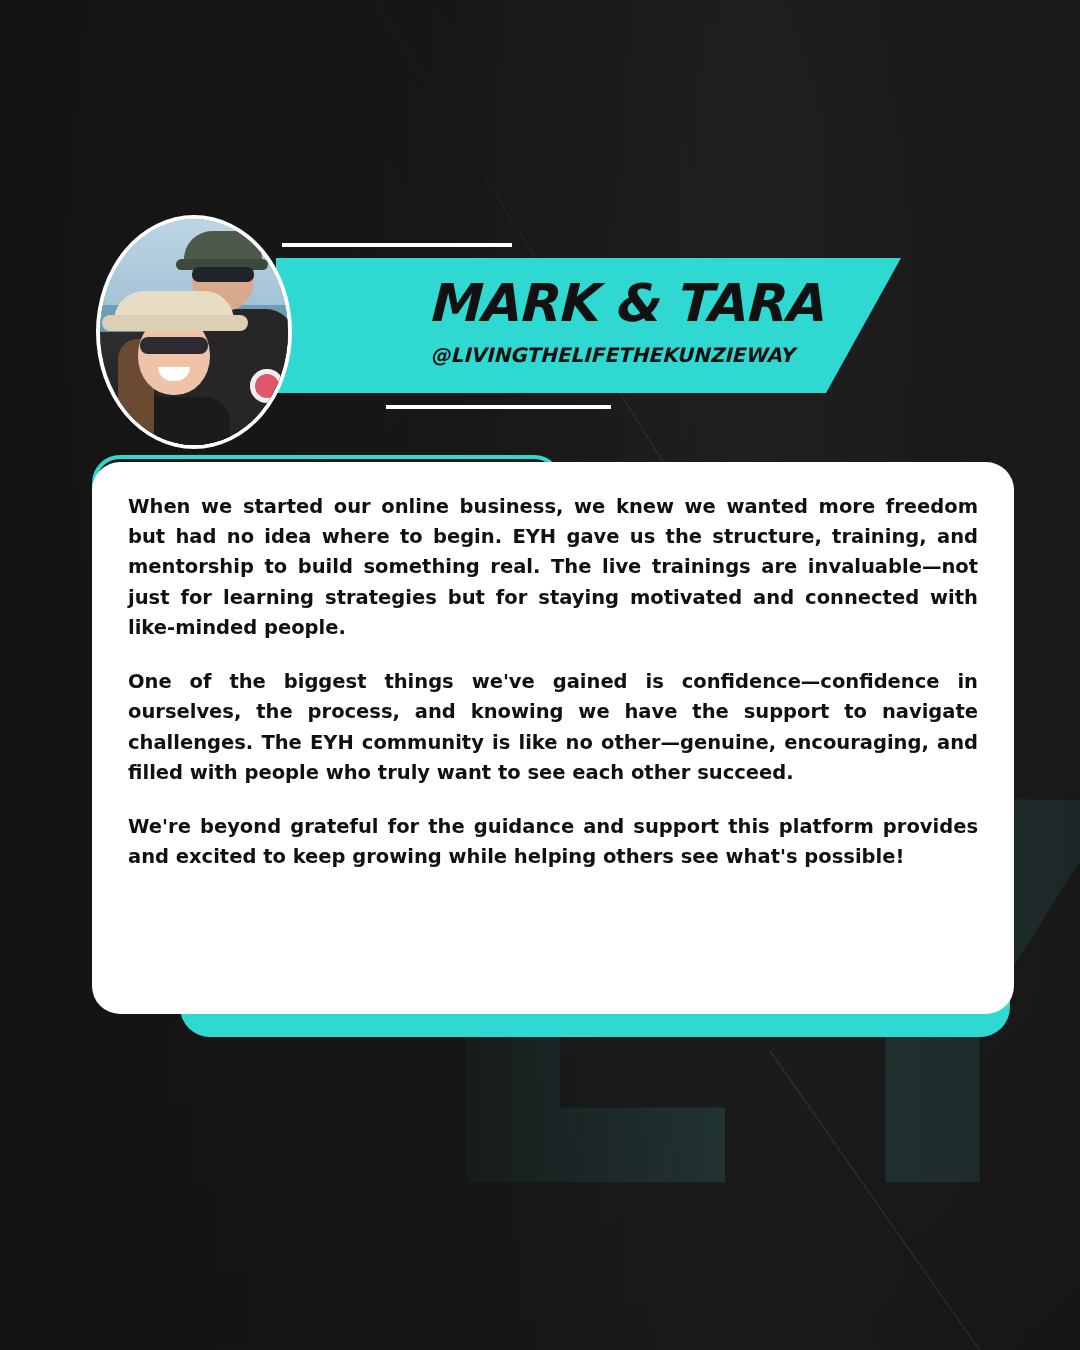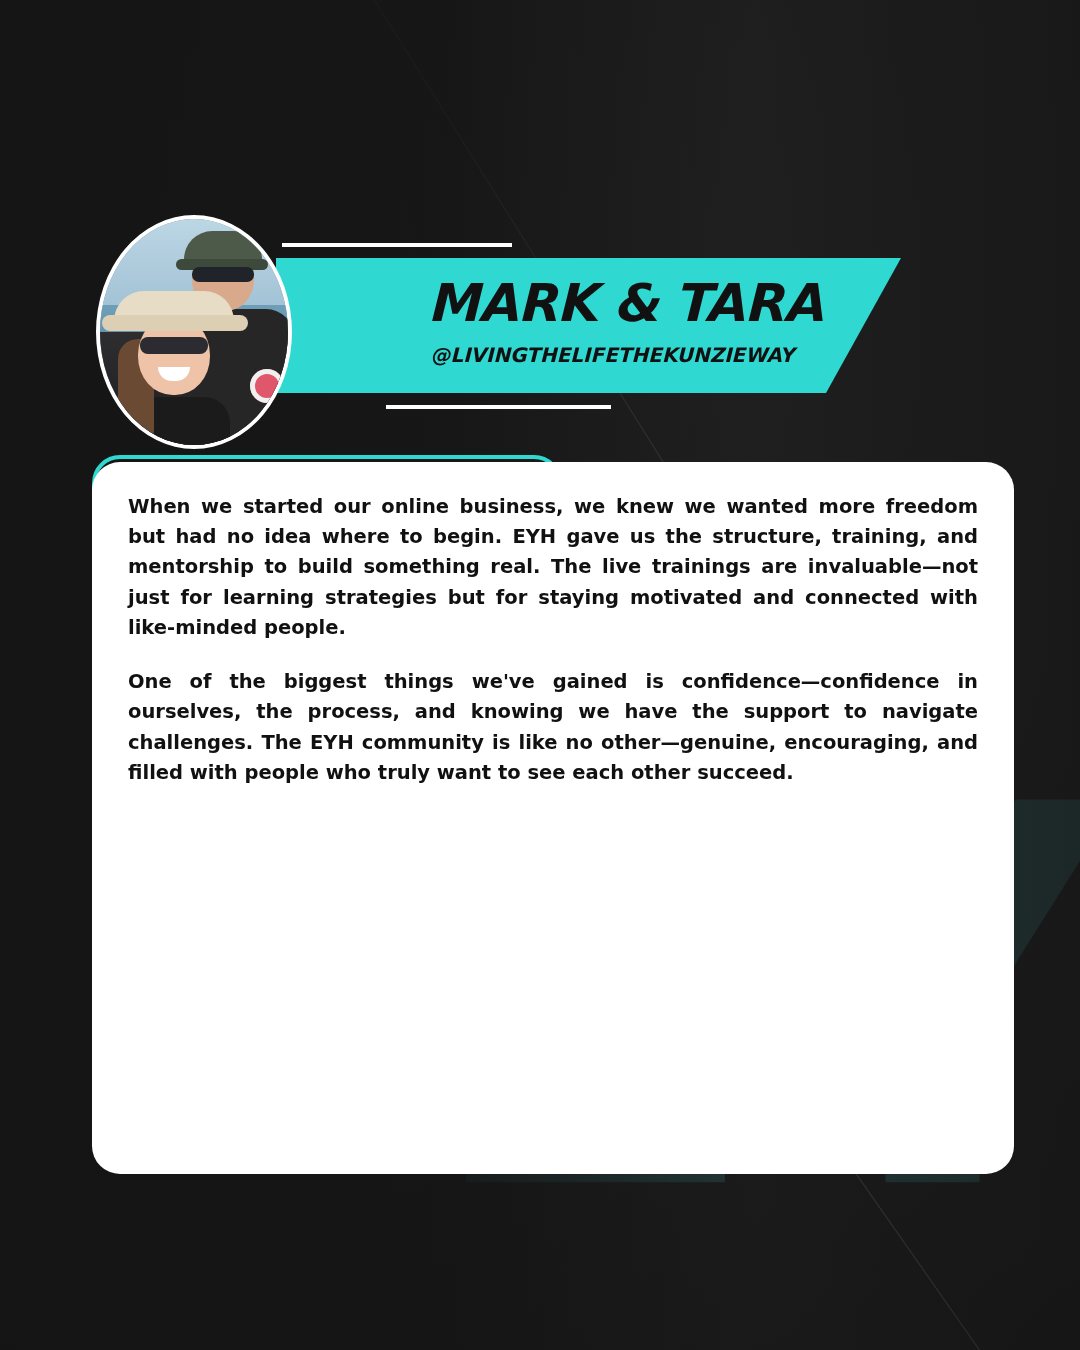--- a/index.html
+++ b/index.html
@@ -214,21 +214,21 @@
     height: 80px;
     border: 4px solid #2fd9d2;
     border-radius: 28px;
     box-sizing: border-box;
   }
   .card {
     position: absolute;
     left: 92px;
     top: 462px;
     width: 922px;
-    height: 712px;
+    height: 552px;
     background: #ffffff;
     border-radius: 28px;
     box-sizing: border-box;
     padding: 30px 36px 26px 36px;
   }
   .card p {
     margin: 0 0 24px 0;
     color: #111111;
     font-family: "DejaVu Sans", sans-serif;
     font-weight: 700;
@@ -280,15 +280,16 @@
     <div class="name-text">MARK &amp; TARA</div>
     <div class="handle-text">@LIVINGTHELIFETHEKUNZIEWAY</div>
   </div>
 
   <div class="card-outline"></div>
   <div class="card-shadow"></div>
 
   <div class="card">
     <p>When we started our online business, we knew we wanted more freedom but had no idea where to begin. EYH gave us the structure, training, and mentorship to build something real. The live trainings are invaluable—not just for learning strategies but for staying motivated and connected with like-minded people.</p>
     <p>One of the biggest things we've gained is confidence—confidence in ourselves, the process, and knowing we have the support to navigate challenges. The EYH community is like no other—genuine, encouraging, and filled with people who truly want to see each other succeed.</p>
+    <p>We're beyond grateful for the guidance and support this platform provides and excited to keep growing while helping others see what's possible!</p>
   </div>
 
 </div>
 
 </body></html>

